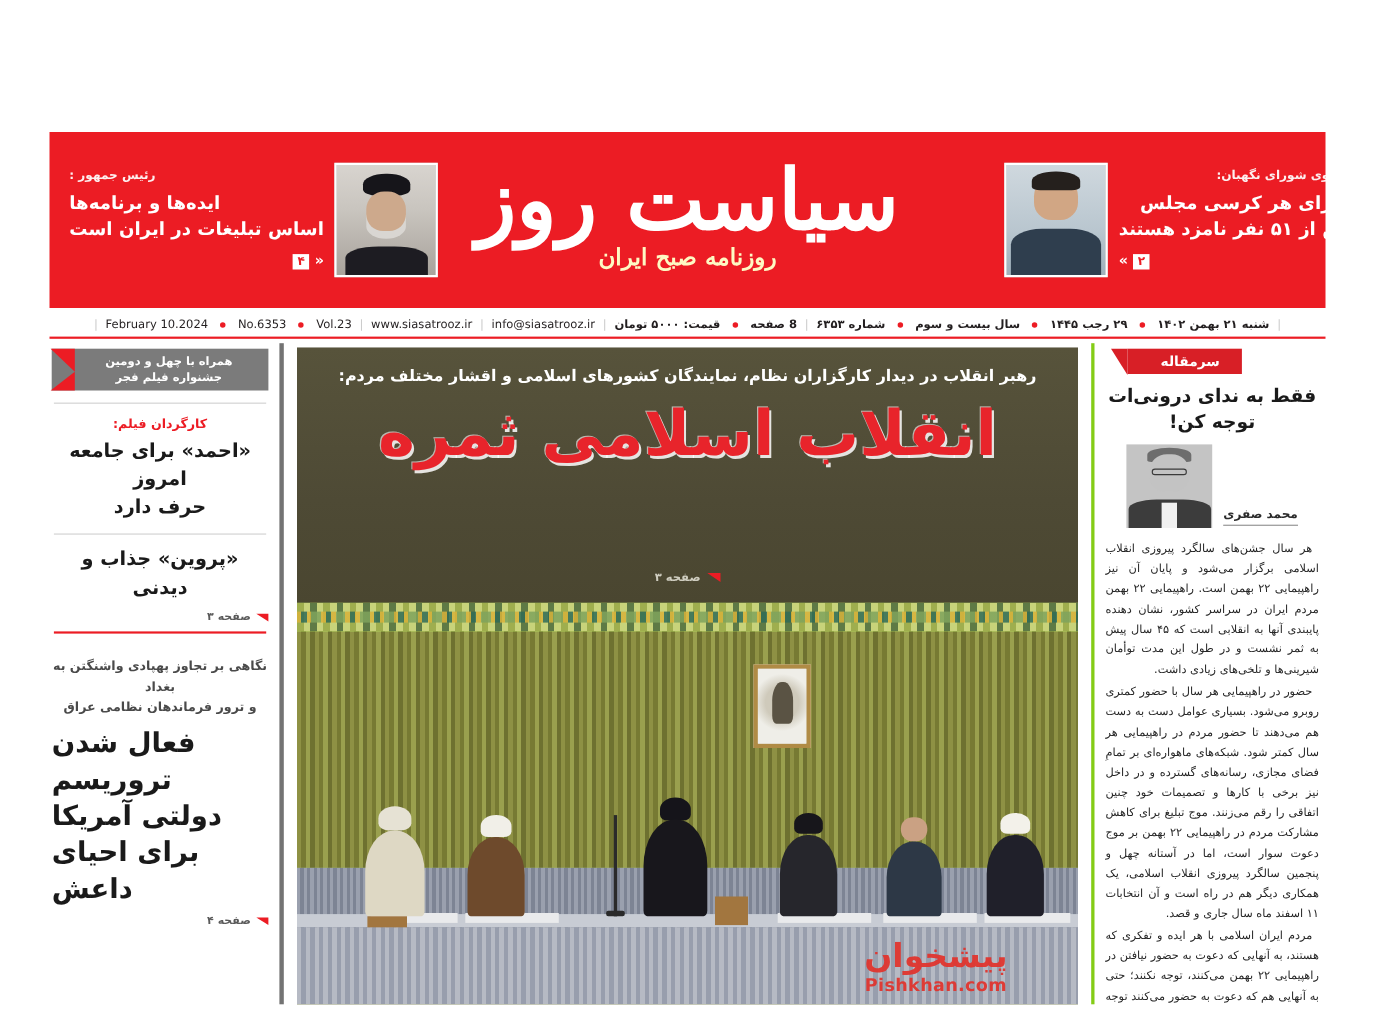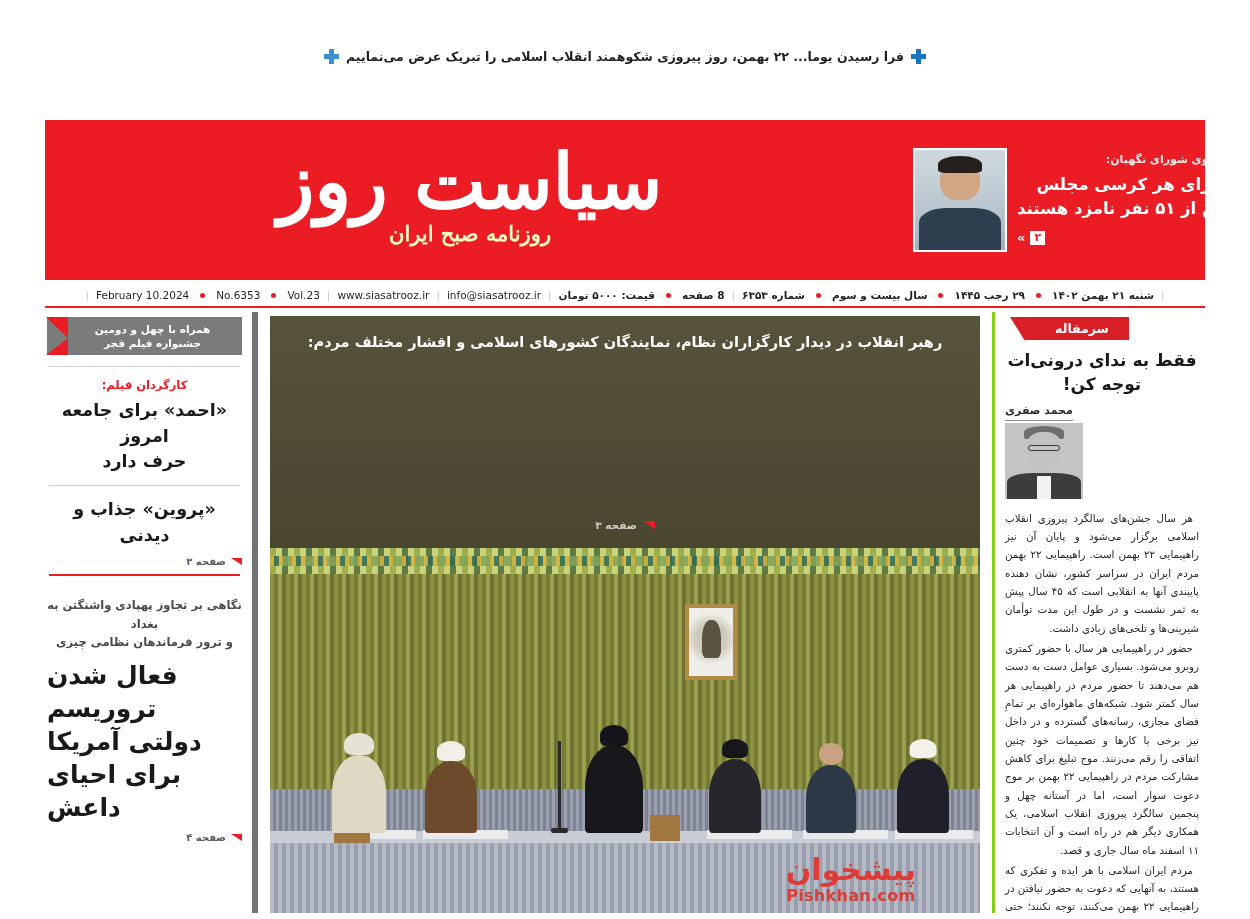--- a/index.html
+++ b/index.html
@@ -98,21 +98,21 @@
   .infobar .ltr { direction: ltr; font-weight: 400; }
   .dot { display:inline-block; width:5px; height:5px; border-radius:50%; background:#ec1c24; margin:0 4px; vertical-align: middle; }
 
   
   .body-wrap {
     position: absolute; left: 45px; right: 45px; top: 312px; bottom: 6px;
     display: flex; gap: 0;
   }
   .col-right { width: 213px; padding: 5px 0 0 0; border-left: 3px solid #84cc16; }
   .col-mid   { flex: 1; padding: 4px 12px 0 12px; }
-  .col-left  { width: 213px; padding: 5px 0 0 0; border-right: 6px solid #737373; }
+  .col-left  { width: 213px; padding: 5px 0 0 0; border-right: 4px solid #737373; }
 
   
   .side { padding: 0 10px 0 2px; direction: rtl; }
   .ribbon-gray {
     position: relative; background:#7b7b7b; color:#fff; font-size:10.5px; font-weight:700;
     text-align:center; line-height:1.35; padding:5px 10px 5px 26px; margin-bottom:9px;
   }
   .ribbon-gray::before {
     content:""; position:absolute; left:-1px; top:0; width:0; height:0;
     border-top: 21px solid #ec1c24; border-left: 22px solid transparent;
@@ -184,52 +184,39 @@
   .wm .fa { font-size: 30px; font-weight: 800; color:#e2322b; line-height:1; direction: rtl; }
   .wm .en { font-size: 16px; font-weight: 700; color:#e2322b; letter-spacing:.3px; direction: ltr; margin-top:1px; }
 
   
   .edit { padding: 0 6px 0 10px; direction: rtl; }
   .edit-tab { position: relative; background:#d81f26; color:#fff; font-size:12.5px; font-weight:800;
               text-align:center; padding:4px 10px 4px 20px; width: 104px; margin-right: 70px; }
   .edit-tab::after { content:""; position:absolute; left:-15px; top:0; width:0; height:0;
               border-top: 24px solid #d81f26; border-left: 15px solid transparent; }
   .edit-h { font-size: 17px; font-weight: 800; color:#1a1a1a; text-align:center; margin-top: 9px; line-height:1.4; }
-  .edit-rowimg { display:flex; align-items:flex-end; justify-content:center; gap:0; margin-top: 7px; position: relative; flex-direction: column; }
+  .edit-rowimg { display:flex; align-items:flex-end; justify-content:center; gap:10px; margin-top: 7px; position: relative; }
   .edit-photo { width: 78px; height: 76px; position:relative; overflow:hidden; background:#c4c4c4; }
   .pC { background: linear-gradient(#e2e2e2 0%, #cccccc 55%, #9e9e9e 100%); }
   .pC .hair { position:absolute; left:24%; top:5%; width:52%; height:17%; background:#6d6d6d; border-radius:50% 50% 10% 10%; }
   .pC .face { position:absolute; left:27%; top:13%; width:46%; height:44%; background:#c3c3c3; border-radius:44% 44% 40% 40%; }
   .pC .gl2 { position:absolute; left:29%; top:30%; width:42%; height:8%; border:1.3px solid #3a3a3a; border-radius:3px; }
   .pC .bdy3 { position:absolute; left:2%; bottom:0; width:96%; height:34%; background:#3c3c3c; border-radius:34% 34% 0 0; }
   .pC .shirt { position:absolute; left:41%; bottom:0; width:18%; height:30%; background:#f1f1f1; }
   .edit-author { font-size: 11px; font-weight: 800; color:#2b2b2b; border-bottom:1px solid #8d8d8d;
                  padding-bottom: 3px; margin-bottom: 2px; min-width: 60px; text-align:center; }
   .edit-body { margin-top: 10px; font-size: 10.3px; line-height: 1.78; color:#262626;
                text-align: justify; text-align-last: right; direction: rtl; }
   .edit-body p { margin-bottom: 2px; text-indent: 6px; }
 </style>
 </head>
 <body>
 
 <div class="page">
 
-  <div class="greeting-bar">
-    <div class="greeting-inner">
-      <span class="plus-mark">
-          <i></i>
-          <i></i>
-        </span>
-      <span class="greeting-text">فرا رسیدن یوما... ۲۲ بهمن، روز پیروزی شکوهمند انقلاب اسلامی را تبریک عرض می‌نماییم</span>
-      <span class="plus-mark light">
-          <i></i>
-          <i></i>
-        </span>
-    </div>
-  </div>
 
   <div class="masthead">
 
     <div class="mh-side mh-right">
       <div class="mh-txt">
         <div class="mh-kicker">سخنگوی شورای نگهبان:</div>
         <div class="mh-line">به ازای هر کرسی مجلس</div>
         <div class="mh-line">بیش از ۵۱ نفر نامزد هستند</div>
         <div class="mh-pg">
           <span class="num">۲</span>
@@ -242,20 +229,38 @@
             <span class="bdy"></span>
           </div>
       </div>
     </div>
 
     <div class="mh-center">
       <div class="mh-title">سیاست روز</div>
       <div class="mh-sub">روزنامه صبح ایران</div>
     </div>
 
+    <div class="mh-side mh-left">
+      <div class="mh-txt">
+        <div class="mh-kicker">رئیس جمهور :</div>
+        <div class="mh-line">ایده‌ها و برنامه‌ها</div>
+        <div class="mh-line">اساس تبلیغات در ایران است</div>
+        <div class="mh-pg">
+          <span class="chev">«</span>
+          <span class="num">۴</span>
+        </div>
+      </div>
+      <div class="mh-photo">
+        <div class="pbg pA">
+            <span class="bd"></span>
+            <span class="bdy"></span>
+            <span class="gl"></span>
+          </div>
+      </div>
+    </div>
   </div>
 
   <div class="infobar">
     <span class="sep">|</span>
     <span class="seg">شنبه ۲۱ بهمن ۱۴۰۲</span>
       <span class="dot"></span>
     <span class="seg">۲۹ رجب ۱۴۴۵</span>
       <span class="dot"></span>
     <span class="seg">سال بیست و سوم</span>
       <span class="dot"></span>
@@ -301,20 +306,21 @@
           <p>مردم ایران اسلامی با هر ایده و تفکری که هستند، به آنهایی که دعوت به حضور نیافتن در راهپیمایی ۲۲ بهمن می‌کنند، توجه نکنند؛ حتی به آنهایی هم که دعوت به حضور می‌کنند توجه نداشته باشند. تنها چیزی که مردم ایران اسلامی باید به آن توجه کنند، ندای درونی، وجدان و نگاه به گذشته حال و آینده است. از ندای درونی تک تک ما ایرانی‌ها این صدا به گوش می‌رسد که باید رفت. باید از انقلاب خود دفاع کرد، باید در انتخابات شرکت کرد و آنهایی را برگزید که به داد کشور برسند. این تفکر در همه ما وجود دارد، بدون تردید آنهایی که در راهپیمایی ۲۲ بهمن می‌خواهند شرکت کنند، اگر حضور نیابند صبح‌گاه بعد ندای درونی در می‌آید که چرا نرفتم؟ هیچ شدی کاش، چه بودم؟ اندکی تأمل، تفکر و تعقل هر انسانی را به این راه هدایت خواهد کرد که به خود بگوییم با این طرف و آنطرف کاری ندارم، من ایران را انقلابم را دوست دارم و برای سربلندی آن باید در کارزارهای گوناگون کشور مشارکت داشته باشد. تنها کافی است به گوشه‌های تاریخ معاصر ایران نگاهی بیندازیم و از دوران ۸ سال دفاع مقدس یاد بگیریم آنگاه همه چیز روشن خواهد شد.</p>
         </div>
       </div>
     </div>
 
     <div class="col-mid">
       <div class="hero">
         <div class="hero-top"></div>
         <div class="hero-kicker">رهبر انقلاب در دیدار کارگزاران نظام، نمایندگان کشورهای اسلامی و اقشار مختلف مردم:</div>
         <div class="hero-h1">
+          <div>انقلاب اسلامی ثمره</div>
         </div>
         <div class="hero-pg">
           <span class="ar"></span>
           <span class="t">صفحه ۳</span>
         </div>
 
         <div class="photo">
           <div class="frieze"></div>
           <div class="curtain"></div>
           <div class="khomeini">
@@ -390,21 +396,21 @@
         <div class="side-h2">«پروین» جذاب و دیدنی</div>
         <div class="pg-tag">
           <span class="ar"></span>
           <span class="t">صفحه ۳</span>
         </div>
 
         <div class="rule-red"></div>
 
         <div class="side-lead">
           <div>نگاهی بر تجاوز پهپادی واشنگتن به بغداد</div>
-          <div>و ترور فرماندهان نظامی چیزی</div>
+          <div>و ترور فرماندهان نظامی عراق</div>
         </div>
         <div class="side-h3">
           <div>فعال شدن تروریسم</div>
           <div>دولتی آمریکا</div>
           <div>برای احیای داعش</div>
         </div>
         <div class="pg-tag">
           <span class="ar"></span>
           <span class="t">صفحه ۴</span>
         </div>

